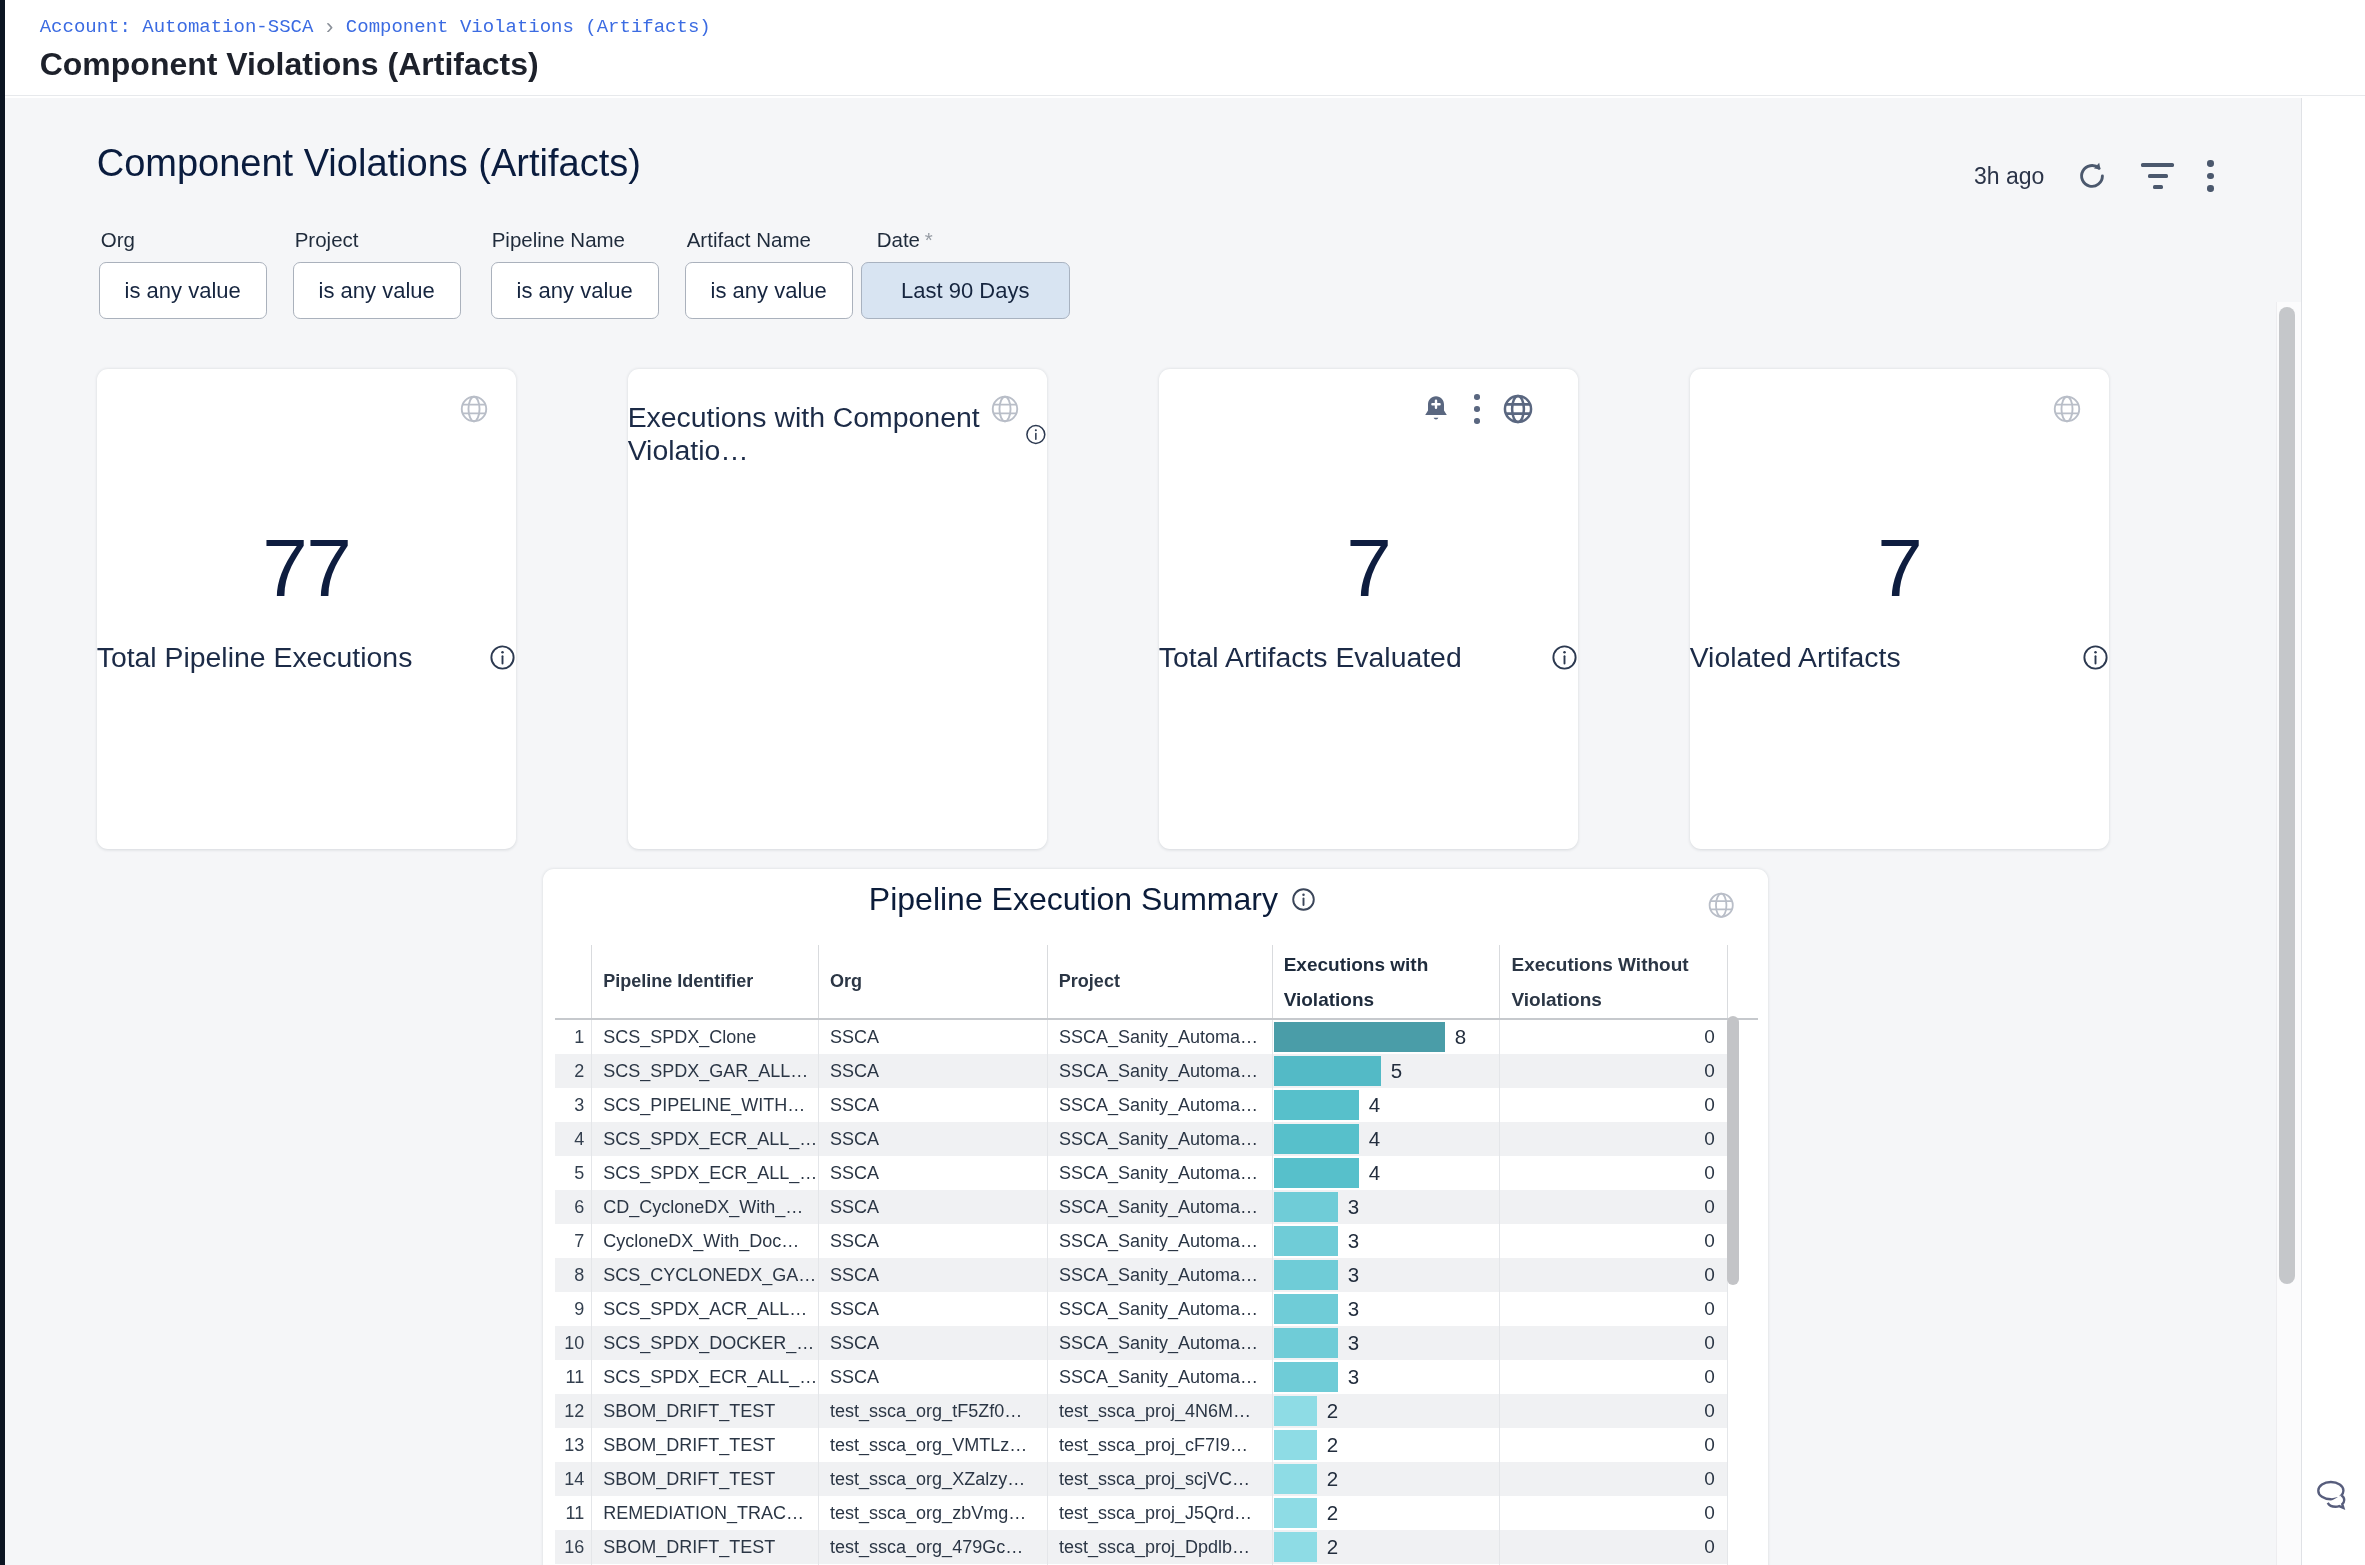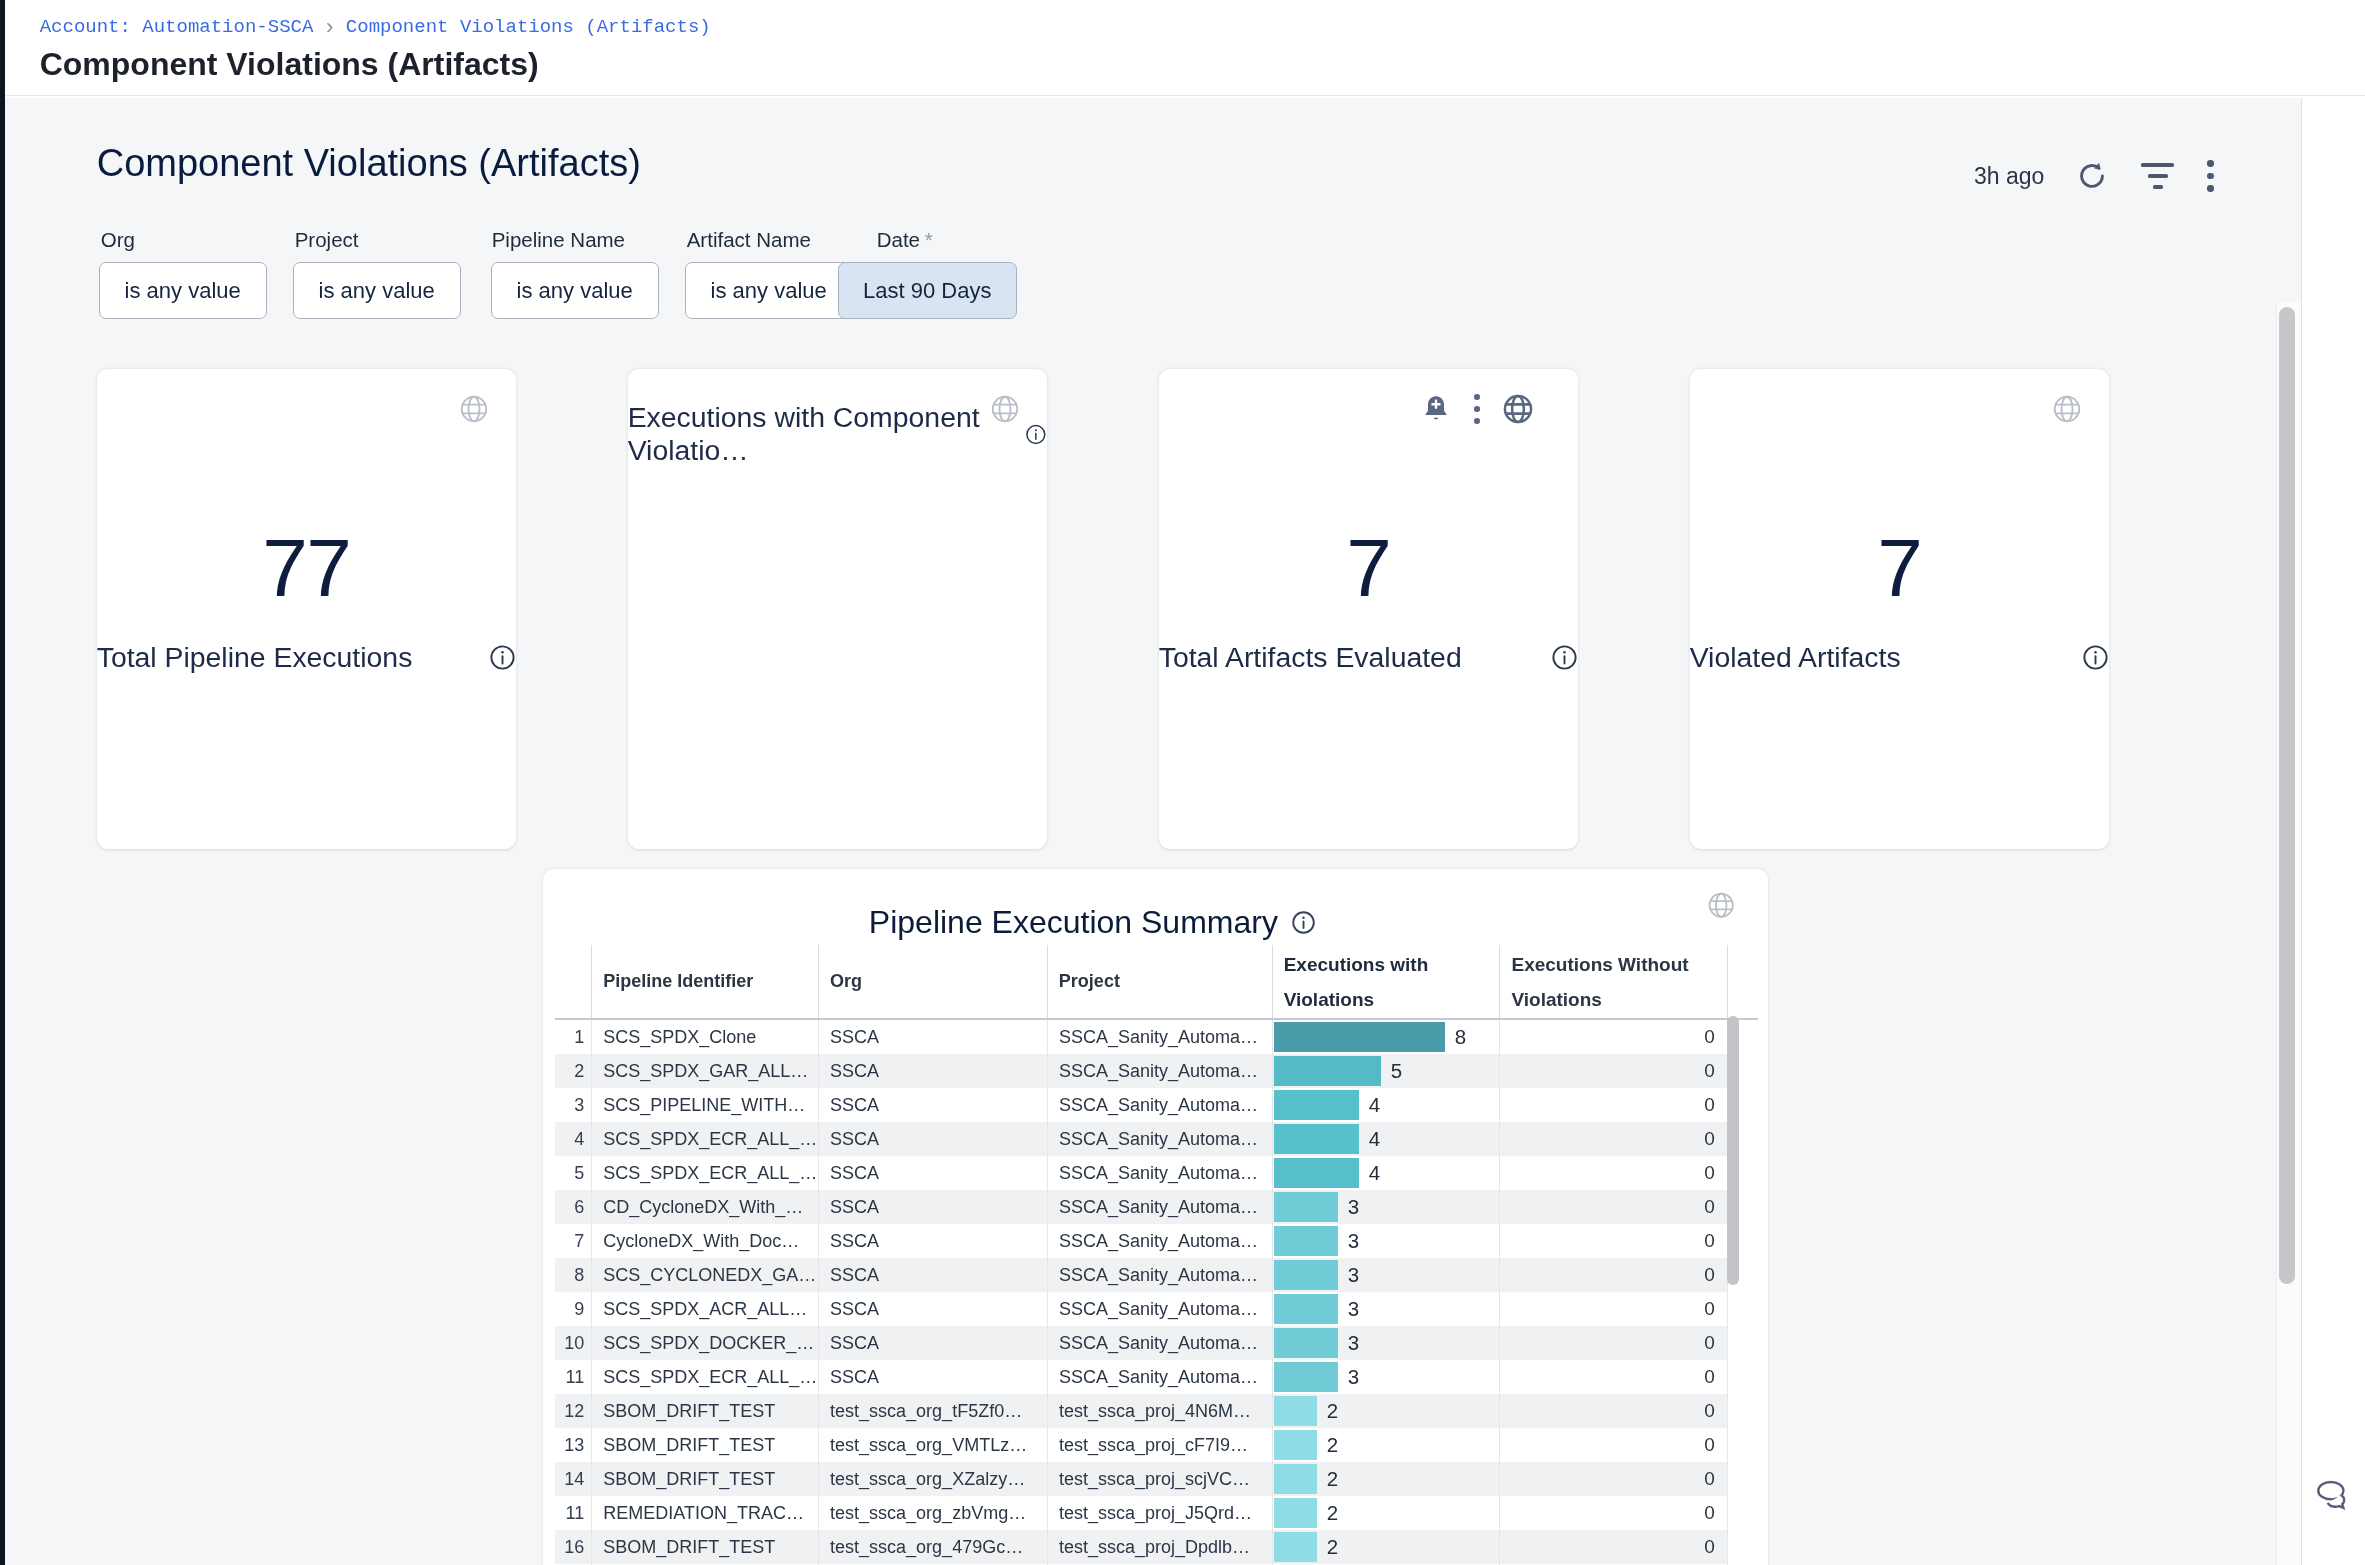--- a/index.html
+++ b/index.html
@@ -47,21 +47,21 @@
   .card .globe { position:absolute; top:25px; right:27px; }
   .kpi-num { margin-top:158px; text-align:center; font-size:82px; color:#0e1d3f;
              letter-spacing:-1.6px; line-height:1; }
   .kpi-label { margin-top:32px; display:flex; align-items:center; justify-content:space-between;
                gap:11px; font-size:28.4px; color:#1c2b47; }
   .hover-icons { position:absolute; top:24px; right:44px; display:flex; align-items:center; gap:22px; }
 
   
   #table-card { left:538px; top:771px; width:1225px; height:697px; background:#fff;
                 border-radius:11px 11px 0 0; box-shadow:0 0.8px 3.2px rgba(30,40,60,.14); overflow:hidden; }
-  #tbl-title-wrap { position:absolute; left:0; right:126px; top:35px; display:flex;
+  #tbl-title-wrap { position:absolute; left:0; right:126px; top:12px; display:flex;
                     align-items:center; justify-content:center; gap:12.6px; }
   #tbl-title { font-size:32px; font-weight:400; color:#0b1c3a; }
   #tbl-globe { position:absolute; top:22px; right:32px; }
 
   #tbl-head { position:absolute; left:12.6px; top:76px; width:1173px; height:73px; display:flex; }
   .hc { display:flex; align-items:center; font-size:19px; font-weight:700; color:#1e2b3c;
         line-height:35px; padding-left:11px; }
   .hc.sep { border-left:0.8px solid #d9dbde; }
   .hc:last-child { border-right:0.8px solid #d9dbde; }
   #head-rule { position:absolute; left:12.6px; top:149px; width:1203px; height:2.4px; background:#c6c9cd; }
@@ -145,21 +145,21 @@
     <span>Artifact Name</span>
   </div>
   <div class="abs filter-label" style="left:872px">
     <span>Date</span><span class="req">*</span>
   </div>
 
   <div class="abs filter-btn" style="left:94px;width:168px">is any value</div>
   <div class="abs filter-btn" style="left:288px;width:168px">is any value</div>
   <div class="abs filter-btn" style="left:486px;width:168px">is any value</div>
   <div class="abs filter-btn" style="left:680px;width:168px">is any value</div>
-  <div class="abs filter-btn active" style="left:833px;width:179px">Last 90 Days</div>
+  <div class="abs filter-btn active" style="left:856px;width:209px">Last 90 Days</div>
 
   <div class="abs card" style="left:92px">
     <span class="globe">
       <svg width="30" height="30" viewBox="0 0 38 38" fill="none" stroke="#b9bec8" stroke-width="2.4">
         <circle cx="19" cy="19" r="15.5"></circle>
           <ellipse cx="19" cy="19" rx="7" ry="15.5"></ellipse>
         <path d="M4.5 13.5h29M4.5 24.5h29"></path>
       </svg>
     </span>
     <div class="kpi-num">77</div>

